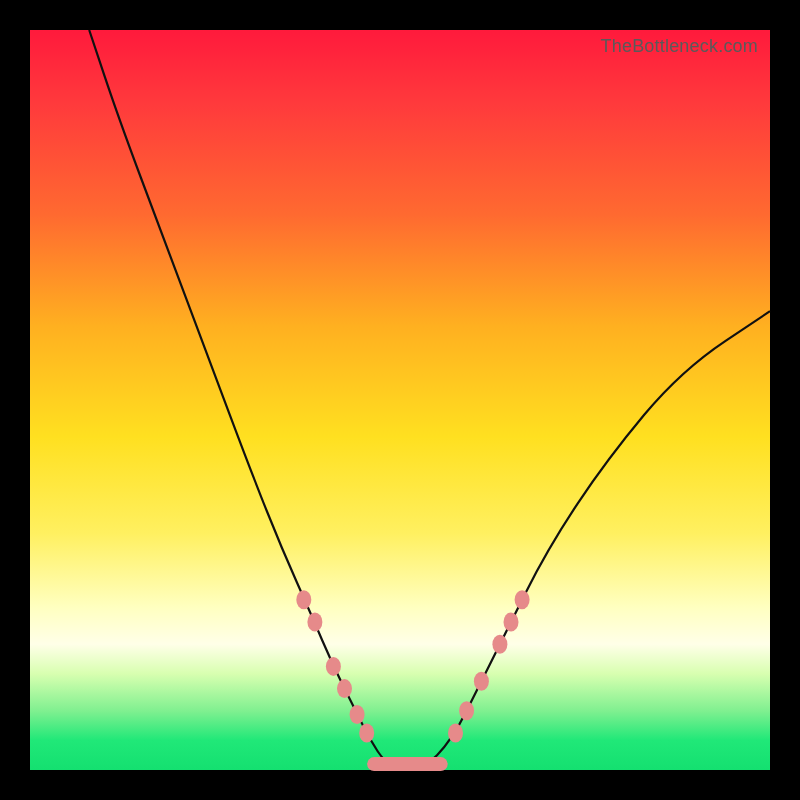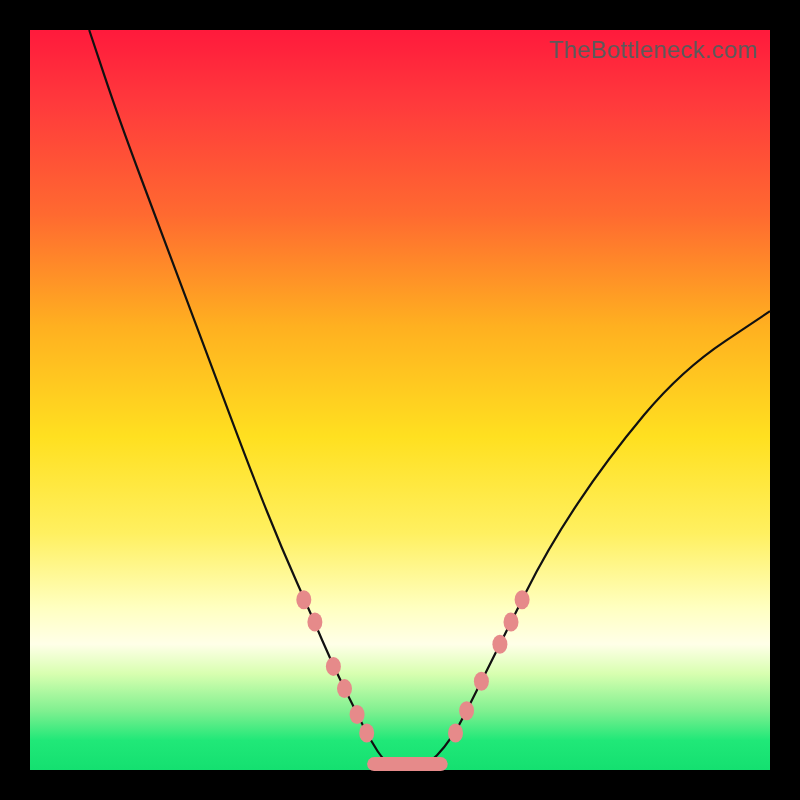--- a/index.html
+++ b/index.html
@@ -28,21 +28,21 @@
       #d8ffb0 87%,
       #80f090 92%,
       #20e878 96%,
       #14e070 100%);
   }
   .watermark {
     position: absolute;
     top: 6px;
     right: 12px;
     font-family: Arial, Helvetica, sans-serif;
-    font-size: 24px;
+    font-size: 18px;
     font-weight: 500;
     color: #5a5a5a;
     letter-spacing: 0.2px;
   }
   svg.curve {
     position: absolute;
     left: 0; top: 0;
     width: 740px; height: 740px;
     overflow: visible;
   }

